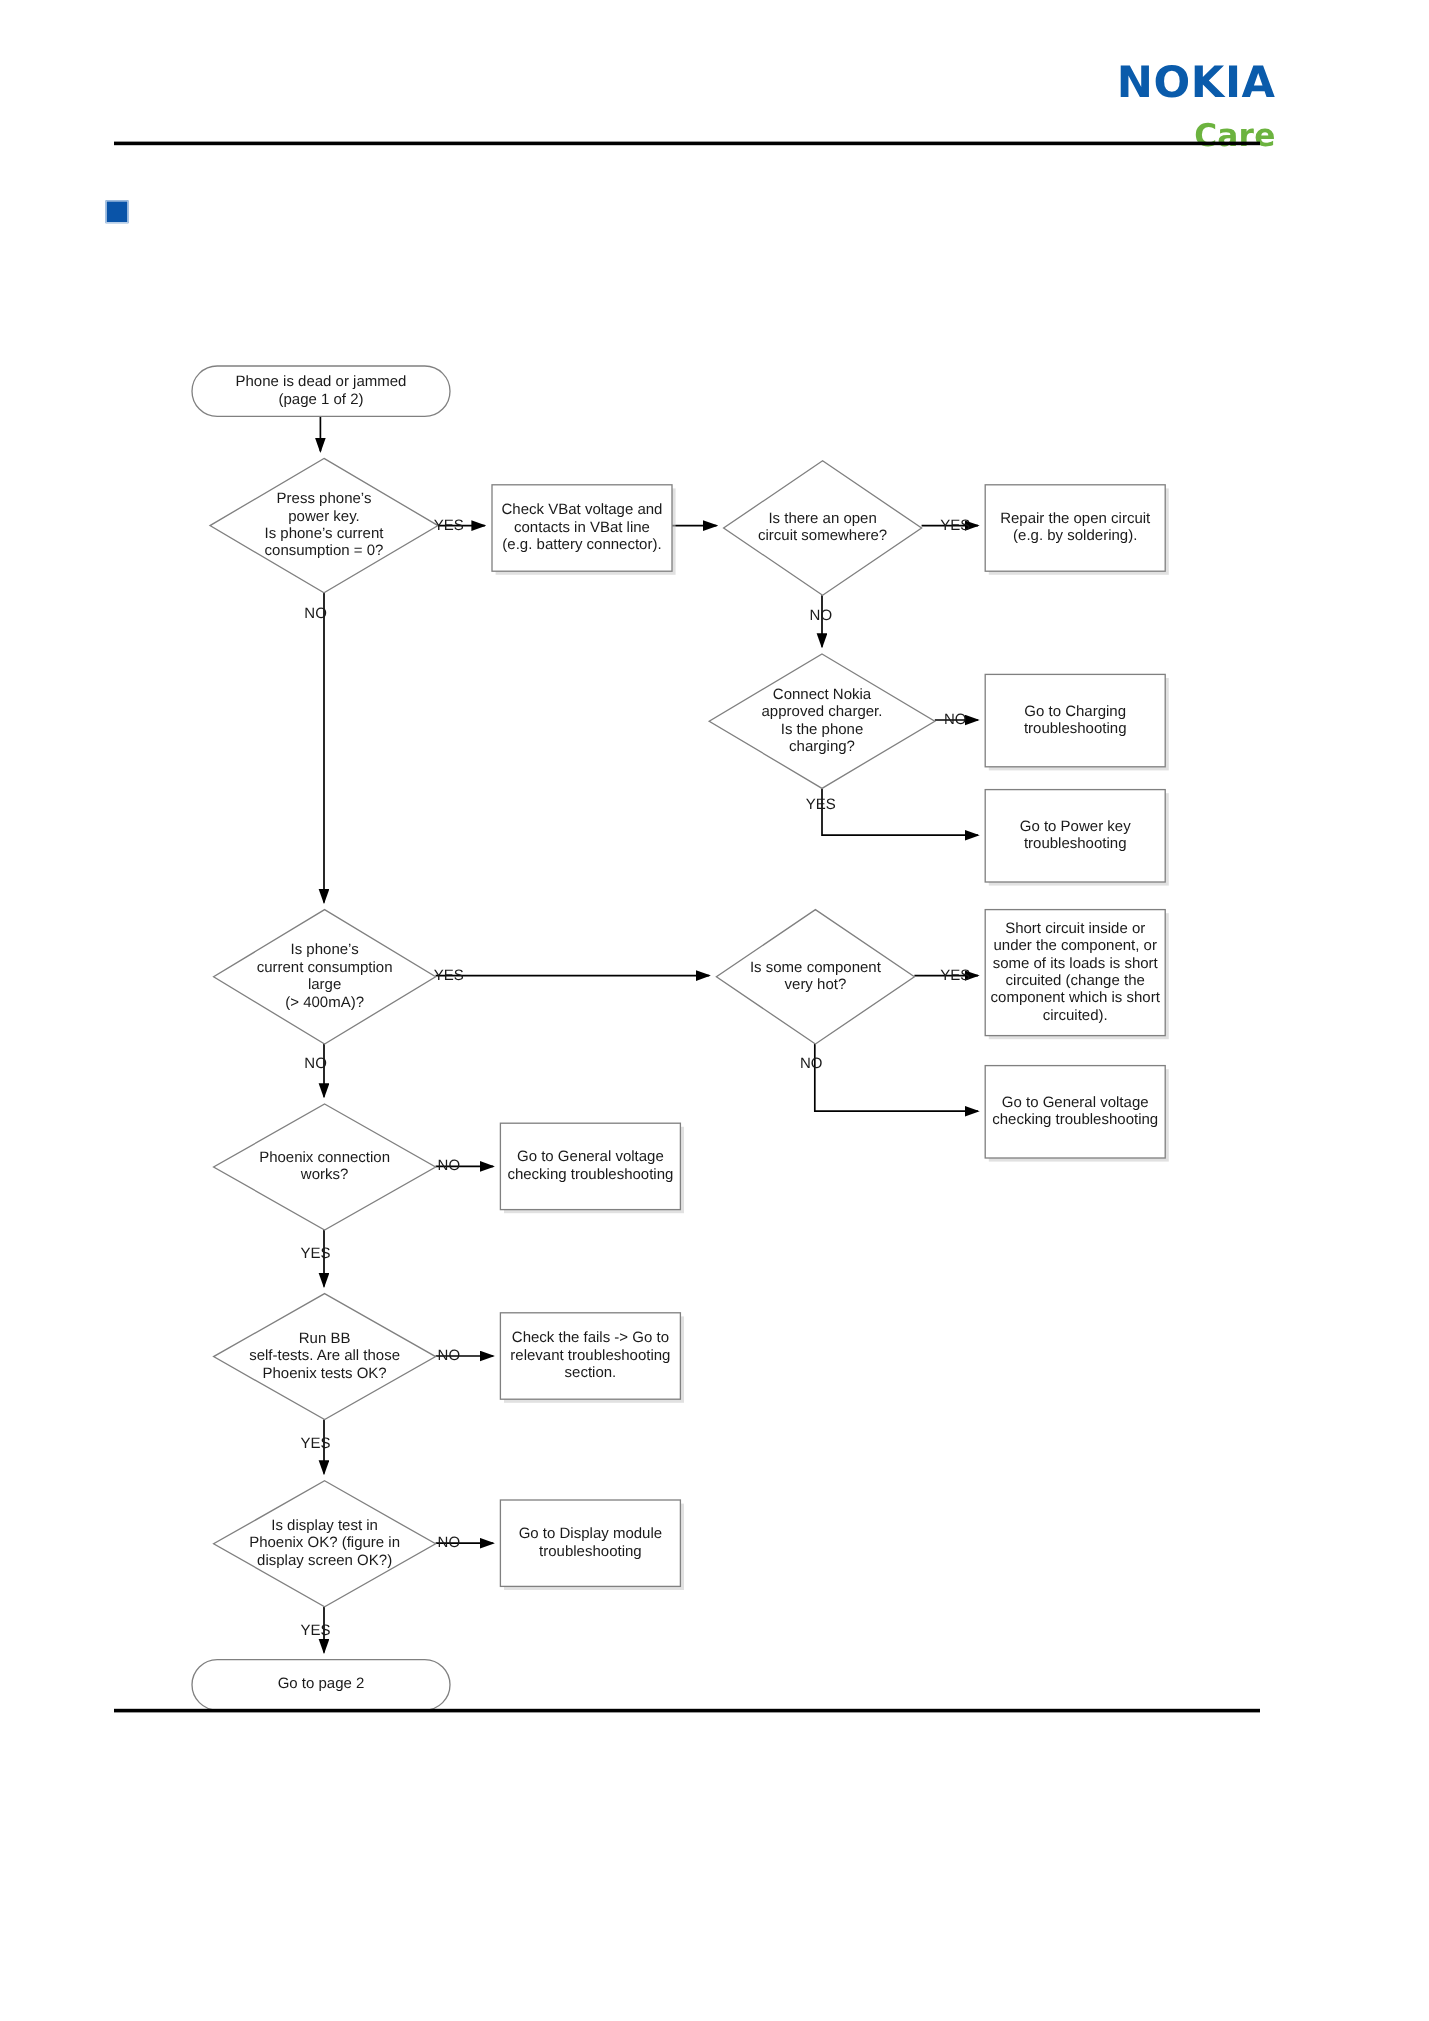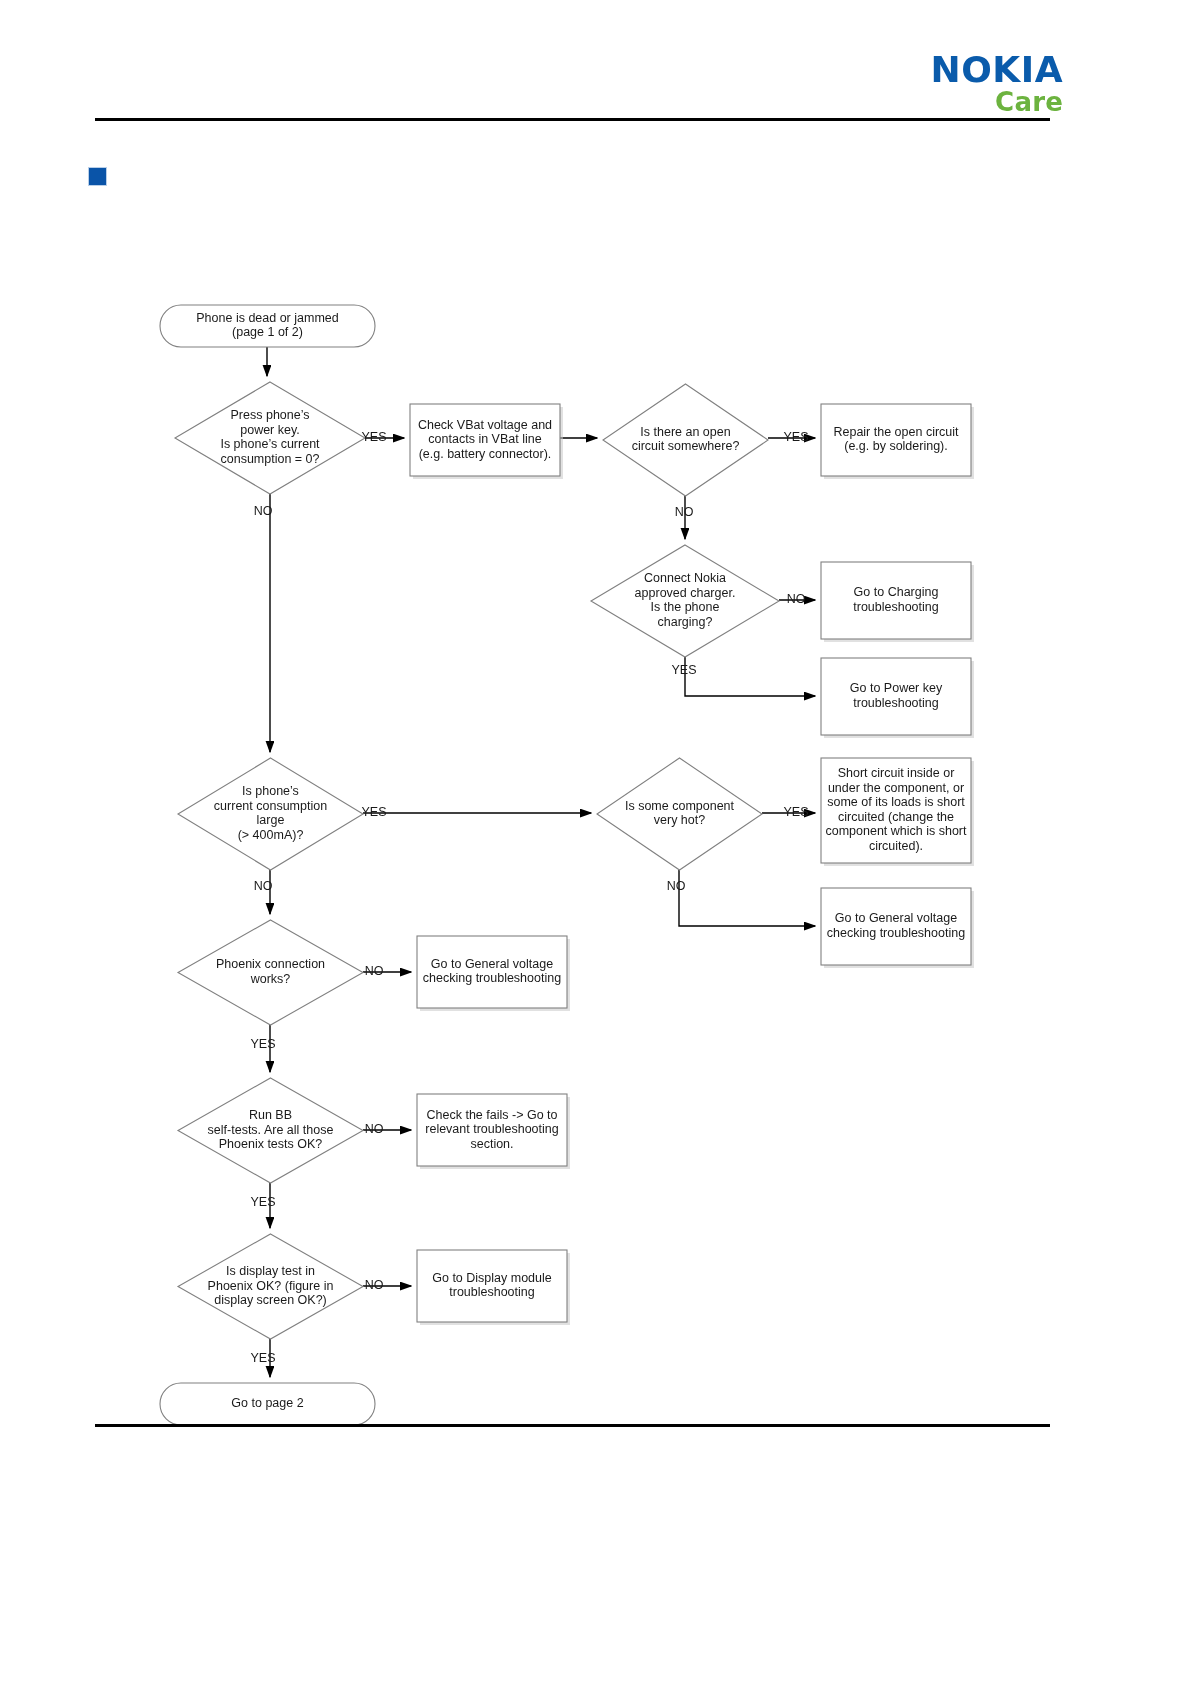--- a/index.html
+++ b/index.html
@@ -39,21 +39,21 @@
     letter-spacing: 0.5px;
     color: #0a5bab;
     display: block;
   }
   .brand-care {
     font-family: "DejaVu Sans", sans-serif;
     font-weight: bold;
     font-size: 26px;
     color: #6cb33f;
     display: block;
-    margin-top: 1px;
+    margin-top: 13px;
     letter-spacing: 0.2px;
   }
   .rule-top {
     position: absolute;
     left: 95px;
     top: 118px;
     width: 955px;
     height: 3px;
     background: #000000;
   }

